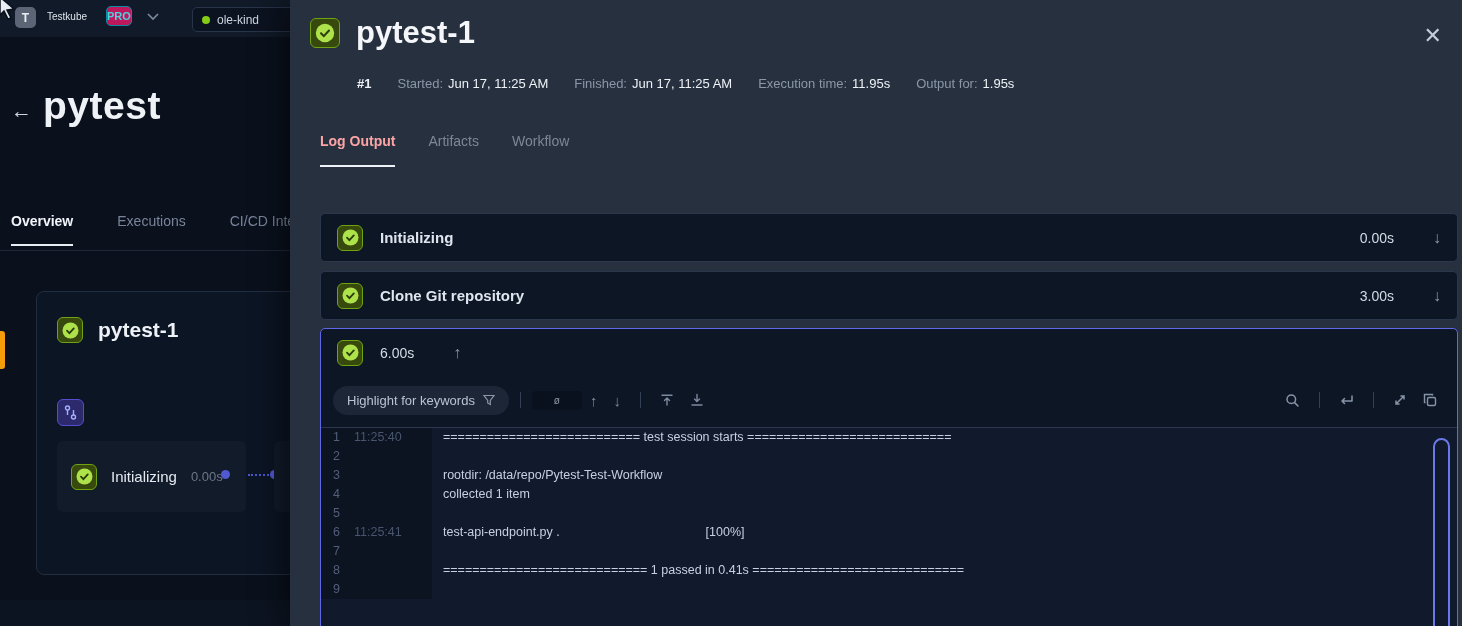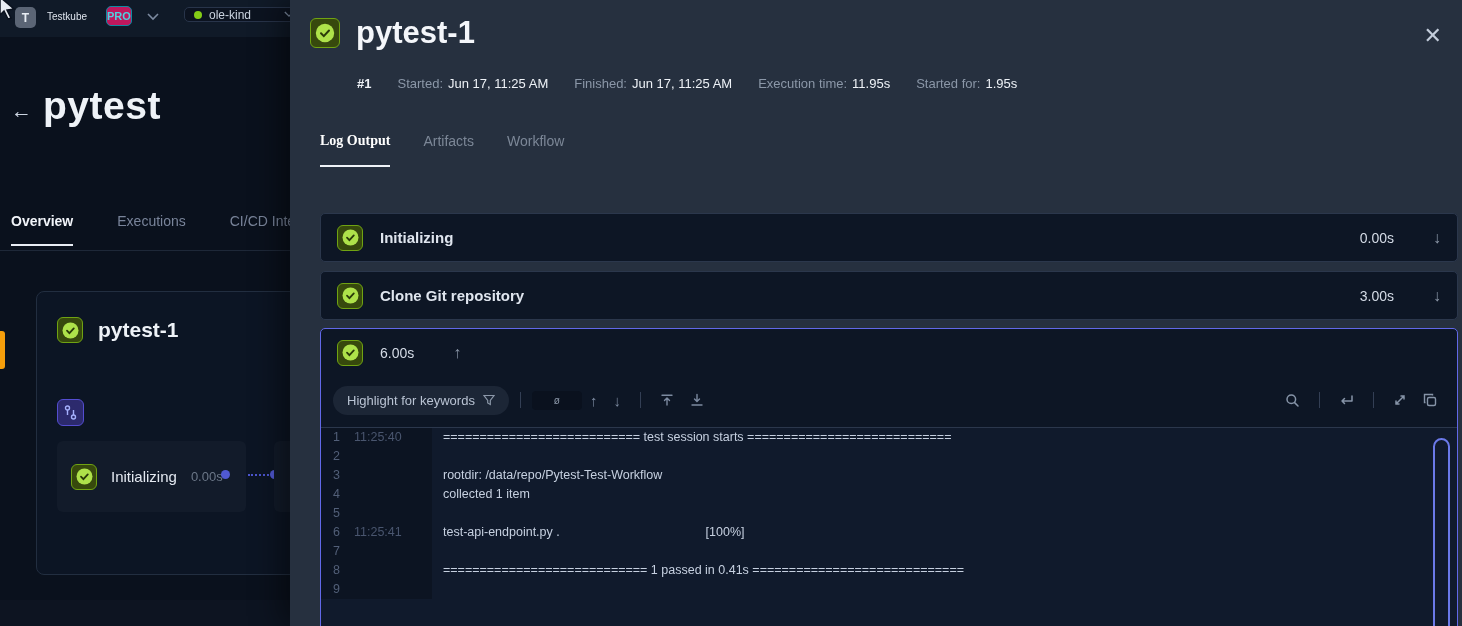--- a/index.html
+++ b/index.html
@@ -5,21 +5,21 @@
   html,body{margin:0;padding:0;background:#05080f;}
   *{box-sizing:border-box;font-family:"Liberation Sans",sans-serif;}
   #stage{position:relative;width:1462px;height:626px;overflow:hidden;background:#0a111d;color:#e7ecf2;}
 
   
   .topbar{position:absolute;left:0;top:0;width:100%;height:37px;background:#101a28;}
   .logo-sq{position:absolute;left:15px;top:7px;width:21px;height:21px;border-radius:5px;background:#5b6575;color:#e8edf3;font-size:12px;font-weight:bold;display:flex;align-items:center;justify-content:center;}
   .brand{position:absolute;left:47px;top:11px;font-size:10px;color:#dde3ec;}
   .pro-badge{position:absolute;left:106px;top:6px;padding:3px 0;border-radius:5px;background:#be185d;border:1px solid #0f8ba3;color:#4fd1e0;font-size:11px;font-weight:bold;}
   .top-chev{position:absolute;top:13px;color:#7c8aa0;}
-  .env-select{position:absolute;left:184px;top:7px;width:120px;height:15px;border-radius:5px;background:#0c1320;border:1px solid #28344a;display:flex;align-items:center;gap:7px;padding:0 9px;}
+  .env-select{position:absolute;left:192px;top:7px;width:120px;height:25px;border-radius:5px;background:#0c1320;border:1px solid #28344a;display:flex;align-items:center;gap:7px;padding:0 9px;}
   .env-dot{width:8px;height:8px;border-radius:50%;background:#84cc16;}
   .env-name{font-size:12px;color:#cbd4e0;}
   .env-chev{margin-left:auto;color:#7c8aa0;font-size:10px;}
 
   .back-arrow{position:absolute;left:11px;top:99px;font-size:21px;color:#cbd4e0;}
   .page-title{position:absolute;left:43px;top:84px;font-size:39px;font-weight:bold;color:#eef2f7;letter-spacing:.5px;}
   .page-tabs{position:absolute;left:11px;top:213px;display:flex;gap:44px;}
   .ptab{font-size:14px;color:#79849a;padding-bottom:15px;white-space:nowrap;}
   .ptab.active{color:#f2f5fa;font-weight:bold;border-bottom:2px solid #e9edf4;}
   .ptabs-divider{position:absolute;left:0;top:250px;width:100%;height:1px;background:#1e2838;}
@@ -45,21 +45,21 @@
   .drawer{position:absolute;left:290px;top:0;width:1172px;height:626px;background:#26303f;z-index:10;box-shadow:-10px 0 28px rgba(0,0,0,.45);}
   .drawer-head{position:absolute;left:20px;top:15px;display:flex;align-items:center;gap:16px;}
   .drawer-title{font-size:31px;font-weight:bold;color:#f4f6fa;}
   .close-btn{position:absolute;right:16px;top:21px;font-size:22px;color:#c3cddb;line-height:1;padding:4px;}
   .meta-row{position:absolute;left:67px;top:76px;display:flex;gap:26px;font-size:13px;align-items:center;white-space:nowrap;}
   .meta-label{color:#8b97a8;}
   .meta-value{color:#eef2f7;font-weight:normal;margin-left:5px;}
   .meta-num{color:#eef2f7;font-weight:bold;}
   .drawer-tabs{position:absolute;left:30px;top:133px;display:flex;gap:33px;}
   .dtab{font-size:14px;color:#7c8797;padding-bottom:16px;white-space:nowrap;}
-  .dtab.active{color:#ffffff;font-weight:bold;border-bottom:2px solid #eef2f7;font-family:Liberation Serif, serif;}
+  .dtab.active{color:#fca5a5;font-weight:bold;border-bottom:2px solid #eef2f7;}
 
   .acc{position:absolute;left:30px;width:1138px;background:#0d1625;border:1px solid #2b374c;border-radius:5px;}
   .acc-head{height:47px;display:flex;align-items:center;gap:17px;padding:0 16px;}
   .acc-label{font-size:15px;font-weight:bold;color:#dfe5ee;flex:1;}
   .acc-dur{font-size:14px;color:#d4dbe6;}
   .acc-arrow{font-size:16px;color:#8b97a8;margin-left:22px;}
   #acc1{top:213px;height:49px;}
   #acc2{top:271px;height:49px;}
   #acc3{top:328px;height:310px;border-color:#6168e8;}
 
@@ -167,21 +167,21 @@
       </span>
       <span class="drawer-title">pytest-1</span>
     </div>
     <div class="close-btn">✕</div>
 
     <div class="meta-row">
       <span class="meta-num">#1</span>
       <span><span class="meta-label">Started:</span><span class="meta-value">Jun 17, 11:25 AM</span></span>
       <span><span class="meta-label">Finished:</span><span class="meta-value">Jun 17, 11:25 AM</span></span>
       <span><span class="meta-label">Execution time:</span><span class="meta-value">11.95s</span></span>
-      <span><span class="meta-label">Started for:</span><span class="meta-value">1.95s</span></span>
+      <span><span class="meta-label">Output for:</span><span class="meta-value">1.95s</span></span>
     </div>
 
     <div class="drawer-tabs">
       <div class="dtab active">Log Output</div>
       <div class="dtab">Artifacts</div>
       <div class="dtab">Workflow</div>
     </div>
 
     <div class="acc" id="acc1">
       <div class="acc-head">

